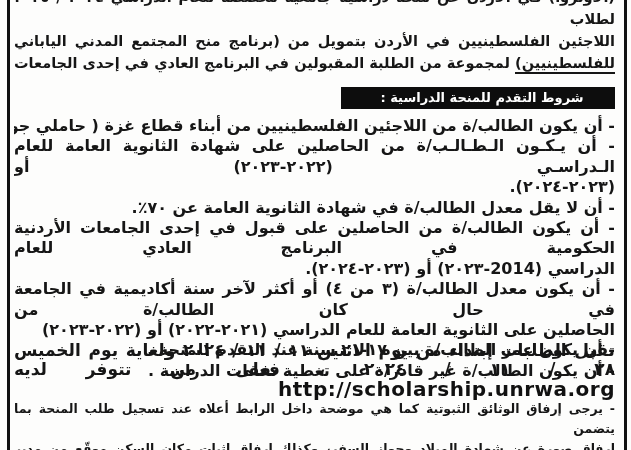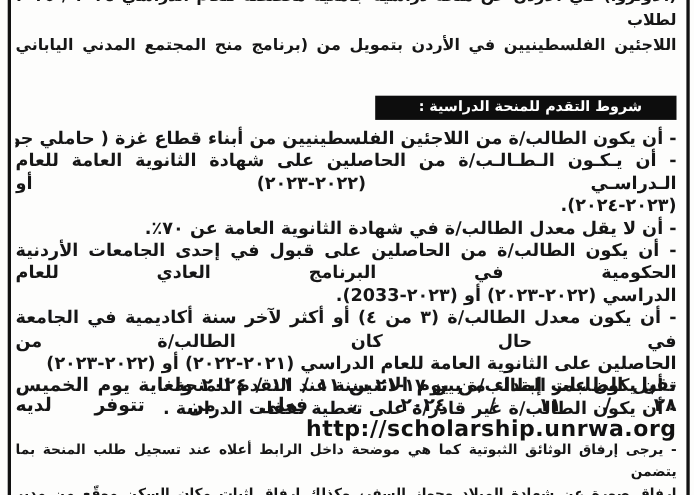--- a/index.html
+++ b/index.html
@@ -32,31 +32,32 @@
 <div class="page">
 
   <div class="vborder left"></div>
   <div class="vborder right"></div>
 
   <div class="content">
 
     <div class="intro">
       <div class="jline">(الأونروا) في الأردن عن منحة دراسية جامعية مخصصة للعام الدراسي ٢٠٢٤ / ٢٠٢٥ لطلاب</div>
       <div class="jline">اللاجئين الفلسطينيين في الأردن بتمويل من (برنامج منح المجتمع المدني الياباني</div>
+      <div class="jline"><span class="u-word">للفلسطينيين)</span><span> لمجموعة من الطلبة المقبولين في البرنامج العادي في إحدى الجامعات</span></div>
     </div>
 
     <div class="cond-header">شروط التقدم للمنحة الدراسية :</div>
 
     <div class="conditions">
       <div class="rline">- أن يكون الطالب/ة من اللاجئين الفلسطينيين من أبناء قطاع غزة ( حاملي جواز سفر أردني مؤقت ).</div>
       <div class="jline">- أن يـكـون الـطـالـب/ة من الحاصلين على شهادة الثانوية العامة للعام الـدراسـي (٢٠٢٢-٢٠٢٣) أو</div>
       <div class="rline">(٢٠٢٣-٢٠٢٤).</div>
       <div class="rline">- أن لا يقل معدل الطالب/ة في شهادة الثانوية العامة عن ٧٠٪.</div>
       <div class="jline">- أن يكون الطالب/ة من الحاصلين على قبول في إحدى الجامعات الأردنية الحكومية في البرنامج العادي للعام</div>
-      <div class="rline">الدراسي (٢٠٢٢-٢٠٢٣) أو (٢٠٢٣-2033).</div>
+      <div class="rline">الدراسي (2014-٢٠٢٣) أو (٢٠٢٣-٢٠٢٤).</div>
       <div class="jline">- أن يكون معدل الطالب/ة ⁦(٣ من ٤)⁩ أو أكثر لآخر سنة أكاديمية في الجامعة في حال كان الطالب/ة من</div>
       <div class="rline">الحاصلين على الثانوية العامة للعام الدراسي (٢٠٢١-٢٠٢٢) أو (٢٠٢٢-٢٠٢٣)</div>
       <div class="rline">- أن يكون عمر الطالب/ة بين ١٧-٢١ سنة عند التقدم للمنحة .</div>
       <div class="rline">- أن يكون الطالب/ة غير قادر/ة على تغطية نفقات الدراسة .</div>
     </div>
 
     <div class="apply">
       <div class="jline">تقبل الطلبات إبتداء من يوم الاثنين ١١ / ١١ / ٢٠٢٤ ولغاية يوم الخميس ٢٨ / ١١ / ٢٠٢٤ ، فعلى من تتوفر لديه</div>
     </div>
 

